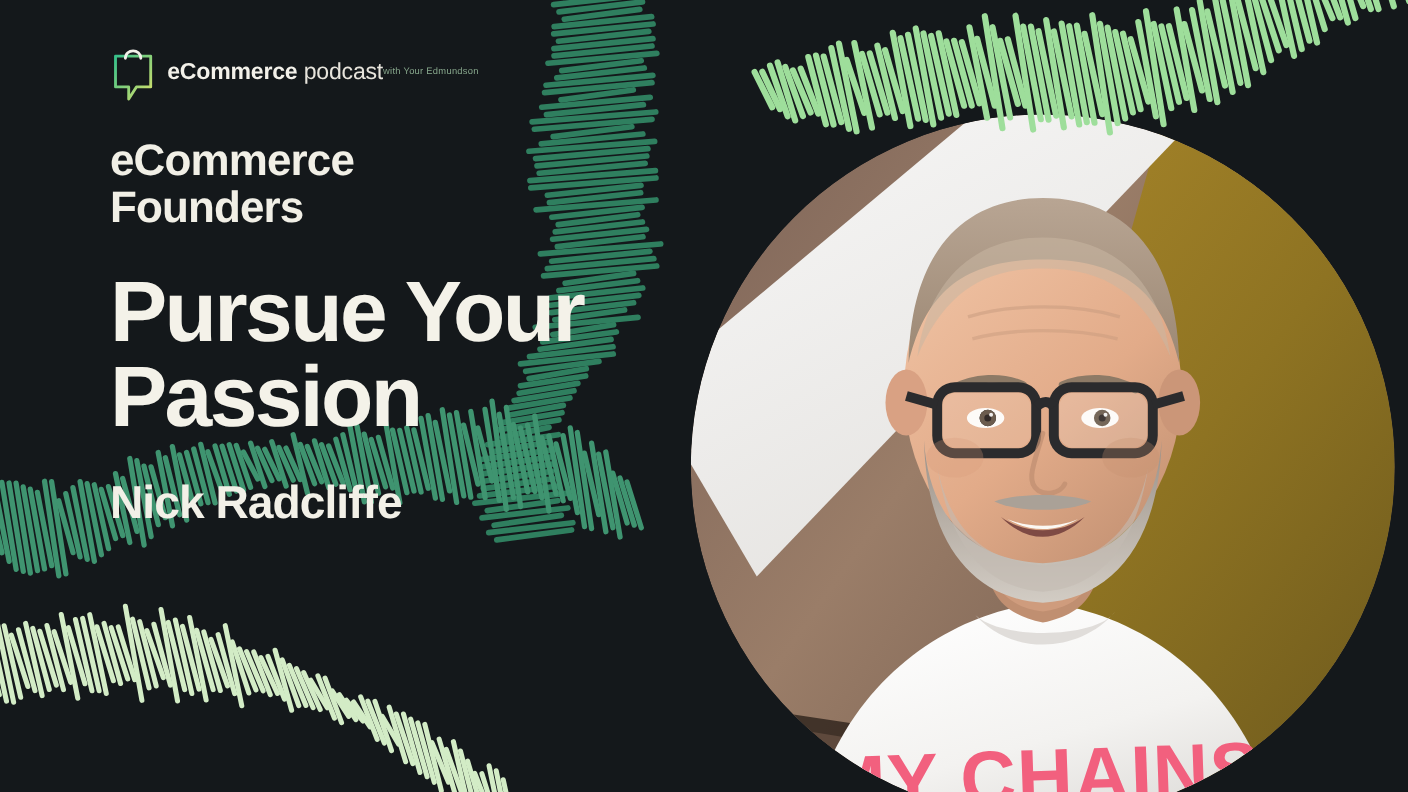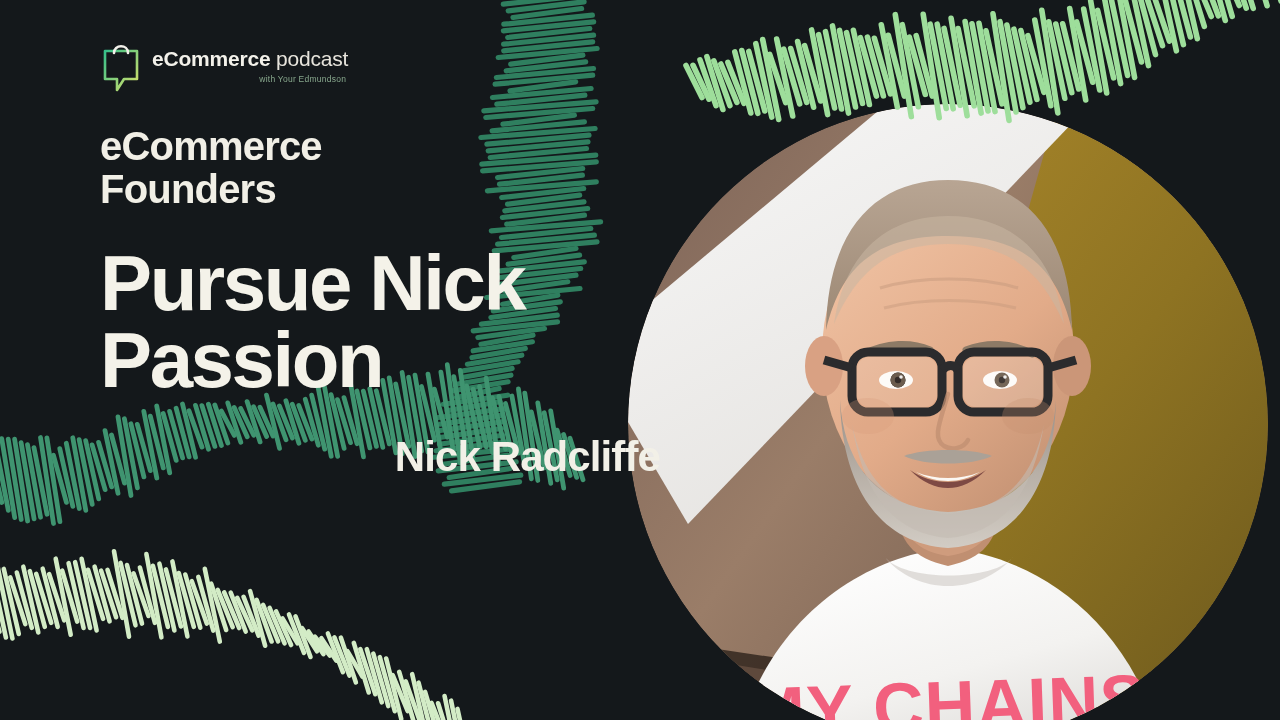--- a/index.html
+++ b/index.html
@@ -32,21 +32,21 @@
   }
   #portrait-svg { display:block; }
 
   
   #logo {
     position:absolute; left:100px; top:38px;
     display:flex; align-items:center; gap:10px;
     z-index:9;
   }
   #logo-mark { width:42px; height:56px; flex:0 0 auto; }
-  #logo-text { display:flex; flex-direction:column; justify-content:center; }
+  #logo-text { display:flex; justify-content:center; }
   #logo-title { font-size:21px; line-height:1.05; letter-spacing:-0.2px; white-space:nowrap; }
   #logo-title .bold { font-weight:700; color:#f3f1ea; }
   #logo-title .light { font-weight:400; color:#e7e4dc; }
   #logo-sub {
     font-size:8.5px; font-weight:400; color:#87a78c;
     letter-spacing:0.25px; margin-top:4px; text-align:right;
     white-space:nowrap; padding-right:2px;
   }
 
   
@@ -56,21 +56,21 @@
     line-height:1.08; letter-spacing:-0.8px; white-space:pre-line;
   }
   #headline {
     margin-top:34px;
     font-size:78px; font-weight:700; color:#f4f2e9;
     line-height:0.98; letter-spacing:-2.4px; white-space:pre-line;
   }
   #guest {
     margin-top:36px;
     font-size:42px; font-weight:700; color:#f2f0e7;
-    letter-spacing:-0.9px; line-height:1.1;text-align:right;
+    letter-spacing:-0.9px; line-height:1.1;
   }
 </style>
 </head>
 <body>
 
 <div id="stage">
 
   <div class="wave-layer" style="left:400px; top:-30px; width:260px; height:520px; z-index:2;">
     <svg class="wave-svg" width="260" height="520" viewBox="0 0 260 520" aria-hidden="true">
         <line x1="111.2" y1="7.5" x2="158.6" y2="-1.5" stroke="#2f7f5f" stroke-width="5.2" stroke-linecap="round" opacity="1"></line>
@@ -591,18 +591,18 @@
         <span class="bold">eCommerce</span>
         <span class="light">podcast</span>
       </div>
       <div id="logo-sub">with Your Edmundson</div>
     </div>
   </div>
 
   <div id="copy">
     <div id="eyebrow">eCommerce
 Founders</div>
-    <div id="headline">Pursue Nick
+    <div id="headline">Pursue Your
 Passion</div>
     <div id="guest">Nick Radcliffe</div>
   </div>
 
 </div>
 
 </body></html>

